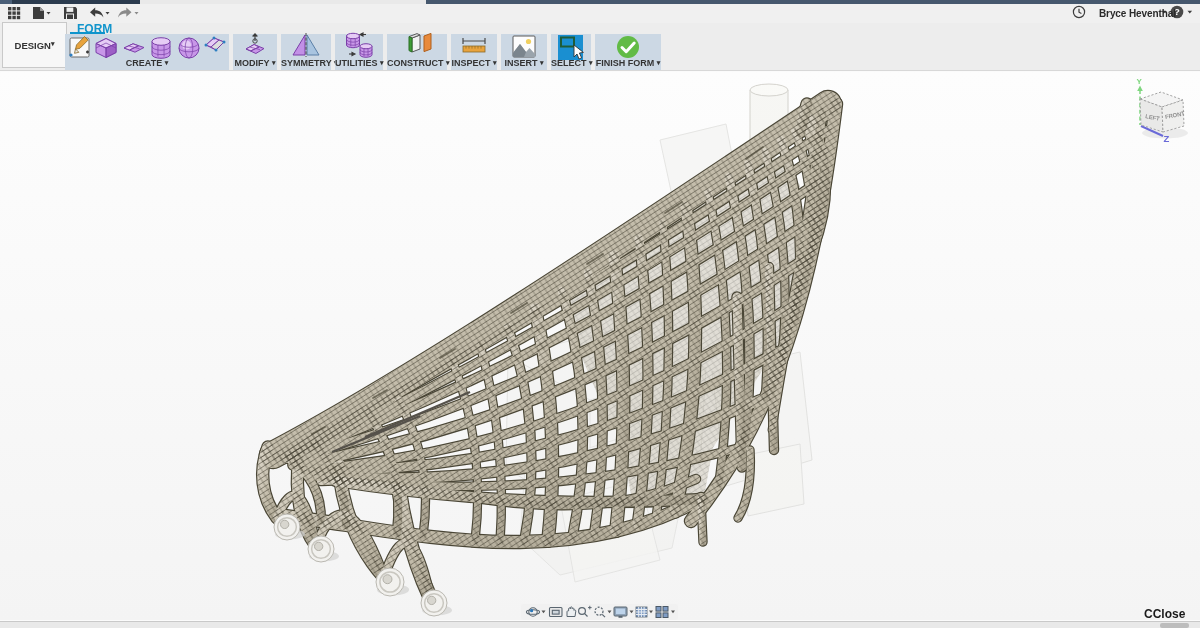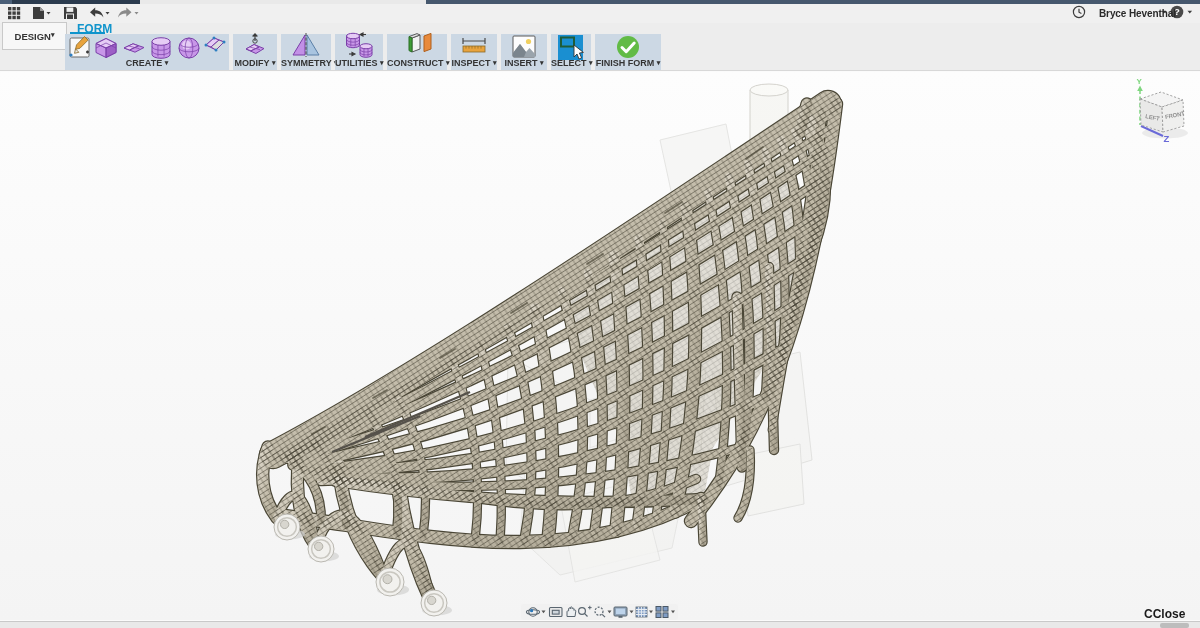--- a/index.html
+++ b/index.html
@@ -1,20 +1,20 @@
 <!DOCTYPE html>
 <html><head><meta charset="utf-8"><style>
 *{margin:0;padding:0;box-sizing:border-box}
 html,body{width:1200px;height:628px;overflow:hidden;font-family:"Liberation Sans",sans-serif;background:#fbfbfb}
 .tabstrip{position:absolute;left:0;top:0;width:1200px;height:4px;background:#46586e}
 .seg{position:absolute;top:0;height:4px}
 .appbar{position:absolute;left:0;top:4px;width:1200px;height:19px;background:#f0f0f0}
 .uname{position:absolute;left:1099px;top:3.5px;font-size:10px;font-weight:bold;color:#2a2a2a;letter-spacing:-0.1px}
 .ribbon{position:absolute;left:0;top:23px;width:1200px;height:48px;background:#ededed;border-bottom:1px solid #d8d8d8}
-.designbox{position:absolute;left:2px;top:-1px;width:65px;height:28px;background:#f7f7f7;border:1px solid #c9c9c9;font-size:9.5px;font-weight:bold;color:#333;display:flex;align-items:center;justify-content:center}
+.designbox{position:absolute;left:2px;top:-1px;width:65px;height:46px;background:#f7f7f7;border:1px solid #c9c9c9;font-size:9.5px;font-weight:bold;color:#333;display:flex;align-items:center;justify-content:center}
 .formtab{position:absolute;left:77px;top:-1.5px;font-size:12px;font-weight:bold;color:#1295cc}
 .formline{position:absolute;left:70px;top:8.5px;width:35px;height:2.5px;background:#0e94cc}
 .panel{position:absolute;top:11px;height:36px;background:#ccd8e4}
 .plabel{position:absolute;left:0;right:0;bottom:2px;text-align:center;font-size:9px;font-weight:bold;color:#333;white-space:nowrap}
 .crt{font-size:7px;position:relative;top:-1px}
 .ribicons{position:absolute;left:0;top:0px}
 .canvas{position:absolute;left:0;top:72px;width:1200px;height:548px;background:linear-gradient(#fdfdfd,#f4f4f4)}
 .navbar{position:absolute;left:521px;top:604px;width:157px;height:16px;background:#f1f1f1;border-radius:2px}
 .closeup{position:absolute;left:1144px;top:607px;font-size:12px;font-weight:bold;color:#1a1a1a}
 .statusbar{position:absolute;left:0;top:621px;width:1200px;height:7px;background:#e9e9e9;border-top:1px solid #c9c9c9}

